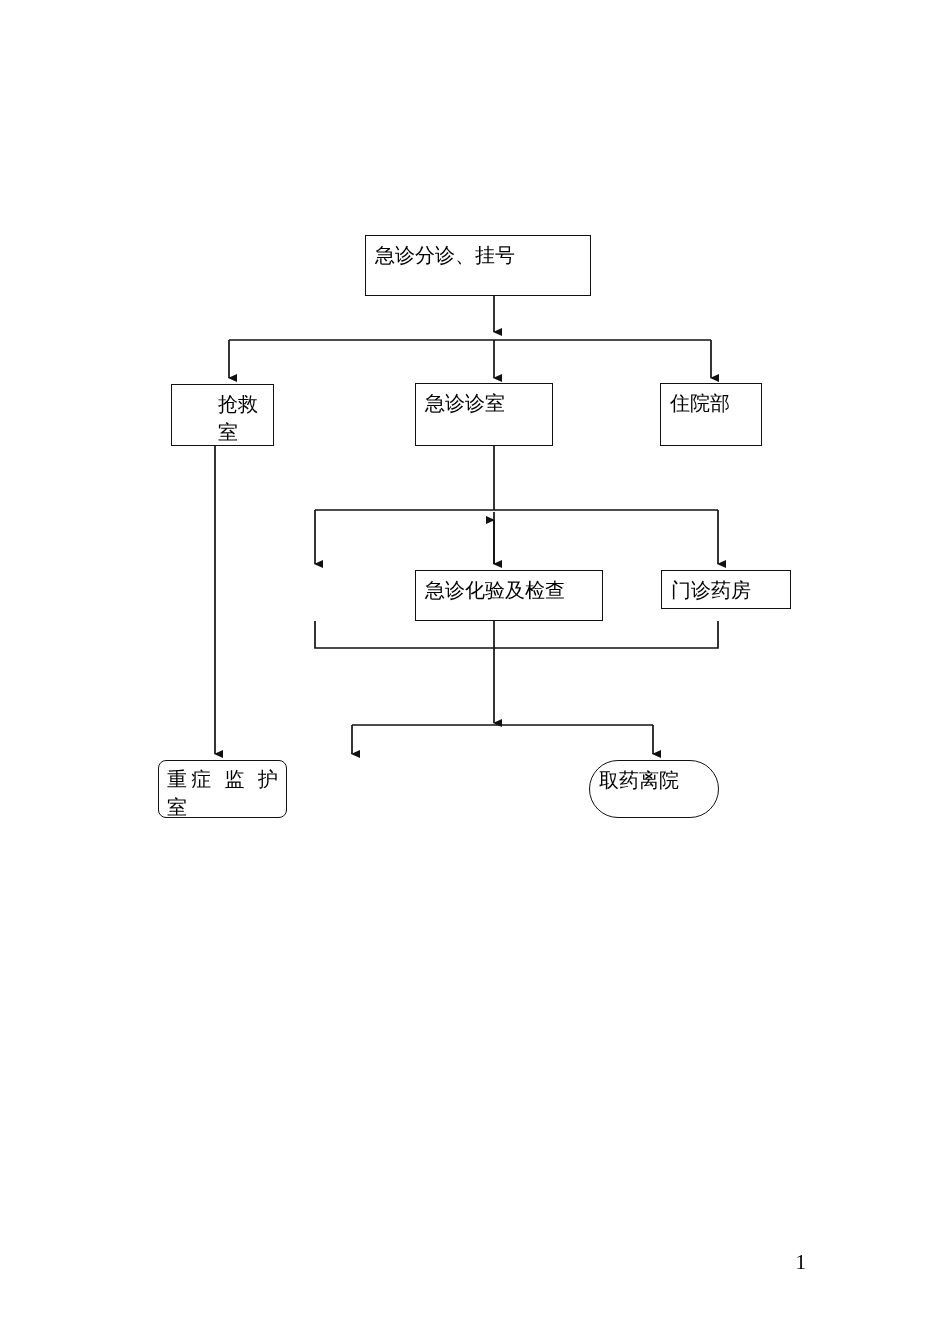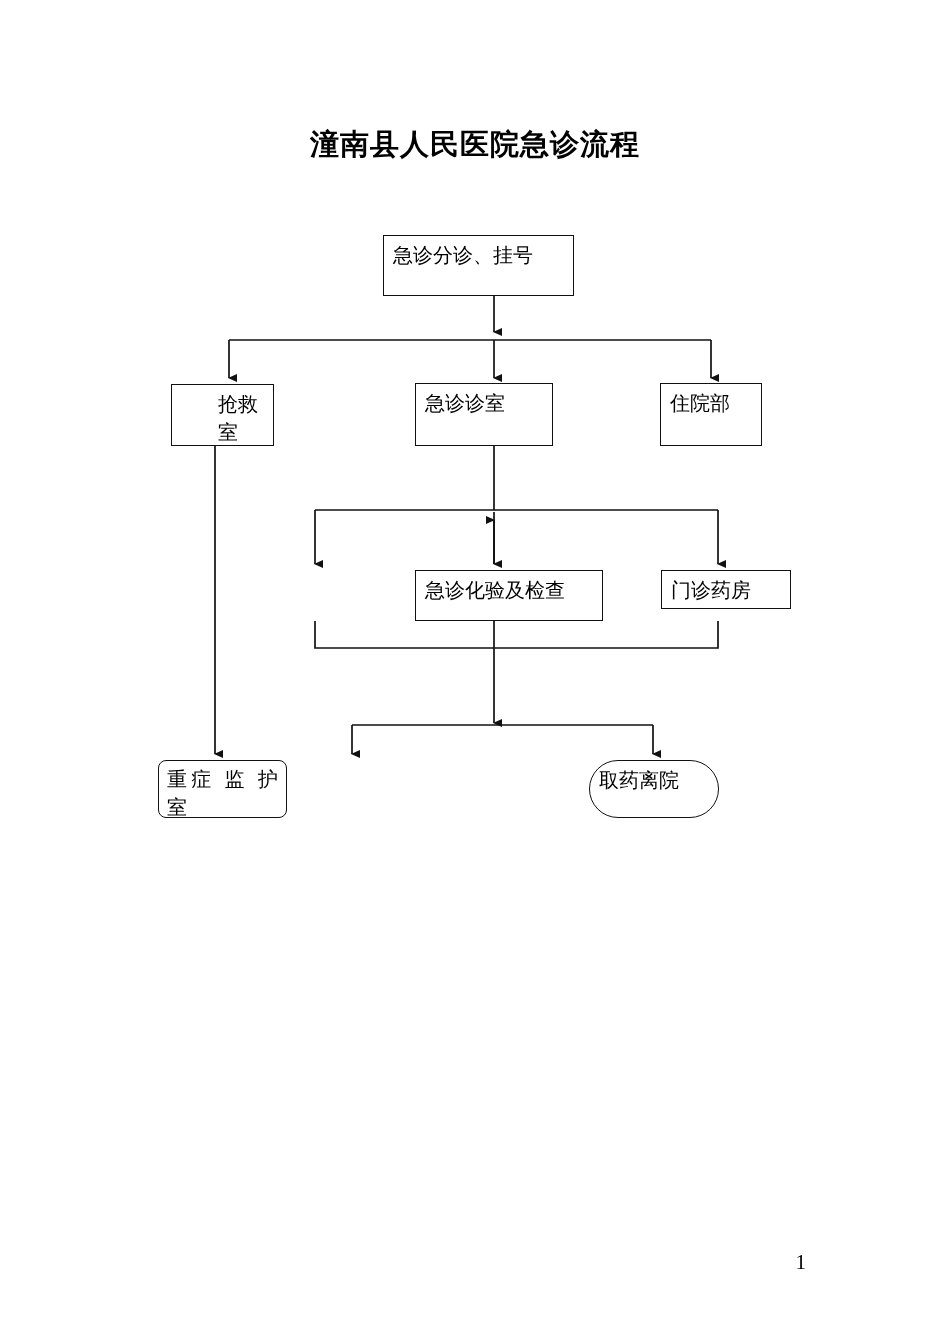--- a/index.html
+++ b/index.html
@@ -66,21 +66,20 @@
     font-size: 21px;
     line-height: 28px;
     font-family: "Liberation Serif", "DejaVu Serif", serif;
   }
 </style>
 </head>
 <body>
 
 <div id="page">
 
-  <div id="doc-title">潼南县人民医院急诊流程</div>
 
   <svg id="connectors" viewBox="0 0 950 1344" width="950" height="1344" xmlns="http://www.w3.org/2000/svg">
     <defs>
       <marker id="arrow-down" markerWidth="10" markerHeight="10" refX="5" refY="8" orient="auto" markerUnits="userSpaceOnUse">
         <path d="M1,0 L9,0 L5,9 Z" fill="#111111"></path>
       </marker>
       <marker id="arrow-up" markerWidth="10" markerHeight="10" refX="5" refY="8" orient="auto" markerUnits="userSpaceOnUse">
         <path d="M1,0 L9,0 L5,9 Z" fill="#111111"></path>
       </marker>
     </defs>
@@ -152,21 +151,21 @@
         <path d="M352,725 L352,754" marker-end="url(#arrow-down)"></path>
       </g>
 
       <g>
         <path d="M653,725 L653,754" marker-end="url(#arrow-down)"></path>
       </g>
 
     </g>
   </svg>
 
-  <div class="node" style="left:383px; top:235px; width:191px; height:61px;">
+  <div class="node" style="left:365px; top:235px; width:226px; height:61px;">
     <span>急诊分诊、挂号</span>
   </div>
 
   <div class="node" style="left:171px; top:384px; width:103px; height:62px;padding-left:46px;">
     <span>抢救室</span>
   </div>
 
   <div class="node" style="left:415px; top:383px; width:138px; height:63px;">
     <span>急诊诊室</span>
   </div>

